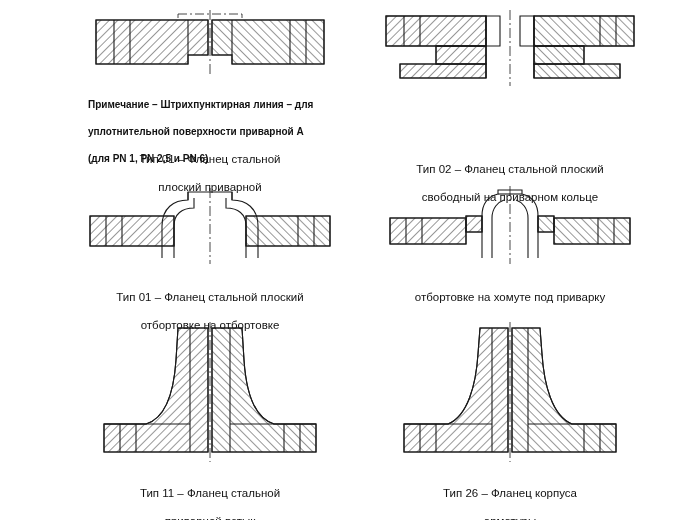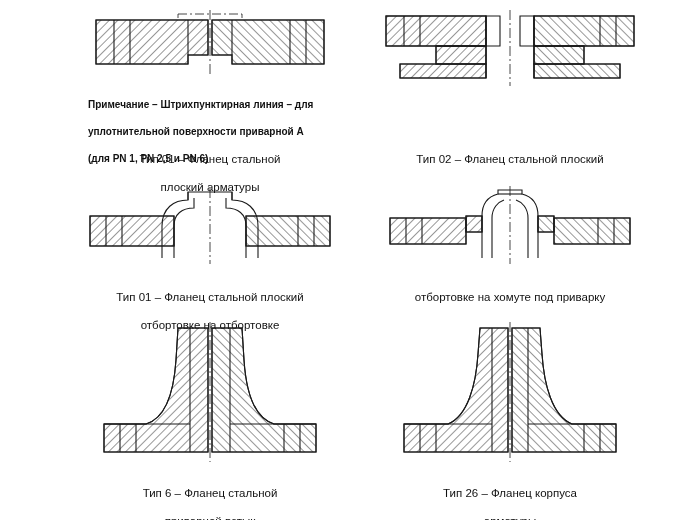--- a/index.html
+++ b/index.html
@@ -46,21 +46,21 @@
   }
   
   #cell-t01 { left: 70px;  top: 8px;  width: 280px; }
   #cell-t02 { left: 370px; top: 8px;  width: 280px; }
   #cell-t03 { left: 70px;  top: 186px; width: 280px; }
   #cell-t04 { left: 370px; top: 186px; width: 280px; }
   #cell-t11 { left: 70px;  top: 320px; width: 280px; }
   #cell-t21 { left: 370px; top: 320px; width: 280px; }
   #note-block { left: 88px; top: 84px; width: 270px; }
   .cap-t01 { position: absolute; left: 70px;  top: 138px; width: 280px; }
-  .cap-t02 { position: absolute; left: 370px; top: 138px; width: 280px; }
+  .cap-t02 { position: absolute; left: 370px; top: 148px; width: 280px; }
   .cap-t03 { position: absolute; left: 70px;  top: 276px; width: 280px; }
   .cap-t04 { position: absolute; left: 370px; top: 276px; width: 280px; }
   .cap-t11 { position: absolute; left: 70px;  top: 472px; width: 280px; }
   .cap-t21 { position: absolute; left: 370px; top: 472px; width: 280px; }
 </style>
 </head>
 <body>
 
 <div class="sheet">
 
@@ -103,21 +103,21 @@
   </div>
 
   <div class="cell note" id="note-block">
     <div>Примечание – Штрихпунктирная линия – для</div>
     <div>уплотнительной поверхности приварной А</div>
     <div>(для PN 1, PN 2,5 и PN 6)</div>
   </div>
 
   <div class="caption cap-t01">
     <div>Тип 01 – Фланец стальной</div>
-    <div>плоский арматуры</div>
+    <div>плоский приварной</div>
   </div>
 
   <div class="cell" id="cell-t02">
     <div class="fig">
       <svg width="280" height="80" viewBox="0 0 280 80" xmlns="http://www.w3.org/2000/svg">
         <defs>
           <pattern id="h3" width="6" height="6" patternTransform="rotate(45)" patternUnits="userSpaceOnUse">
             <line x1="0" y1="0" x2="0" y2="6" stroke="#1a1a1a" stroke-width="0.9"></line>
           </pattern>
           <pattern id="h4" width="6" height="6" patternTransform="rotate(-45)" patternUnits="userSpaceOnUse">
@@ -157,20 +157,21 @@
 
           <line x1="66" y1="38" x2="116" y2="38"></line>
           <line x1="214" y1="38" x2="164" y2="38"></line>
         </g>
       </svg>
     </div>
   </div>
 
   <div class="caption cap-t02">
     <div>Тип 02 – Фланец стальной плоский</div>
+    <div>свободный на приварном кольце</div>
   </div>
 
   <div class="cell" id="cell-t03">
     <div class="fig">
       <svg width="280" height="80" viewBox="0 0 280 80" xmlns="http://www.w3.org/2000/svg">
         <defs>
           <pattern id="h5" width="6" height="6" patternTransform="rotate(45)" patternUnits="userSpaceOnUse">
             <line x1="0" y1="0" x2="0" y2="6" stroke="#1a1a1a" stroke-width="0.9"></line>
           </pattern>
           <pattern id="h6" width="6" height="6" patternTransform="rotate(-45)" patternUnits="userSpaceOnUse">
@@ -289,21 +290,21 @@
           <line x1="34" y1="104" x2="120" y2="104"></line>
           <line x1="246" y1="104" x2="160" y2="104"></line>
 
           <line x1="140" y1="2" x2="140" y2="142" stroke-width="0.8" stroke-dasharray="10,3,2,3"></line>
         </g>
       </svg>
     </div>
   </div>
 
   <div class="caption cap-t11">
-    <div>Тип 6 – Фланец стальной</div>
+    <div>Тип 11 – Фланец стальной</div>
     <div>приварной встык</div>
   </div>
 
   <div class="cell" id="cell-t21">
     <div class="fig">
       <svg width="280" height="145" viewBox="0 0 280 145" xmlns="http://www.w3.org/2000/svg">
         <defs>
           <pattern id="h11" width="6" height="6" patternTransform="rotate(45)" patternUnits="userSpaceOnUse">
             <line x1="0" y1="0" x2="0" y2="6" stroke="#1a1a1a" stroke-width="0.9"></line>
           </pattern>

